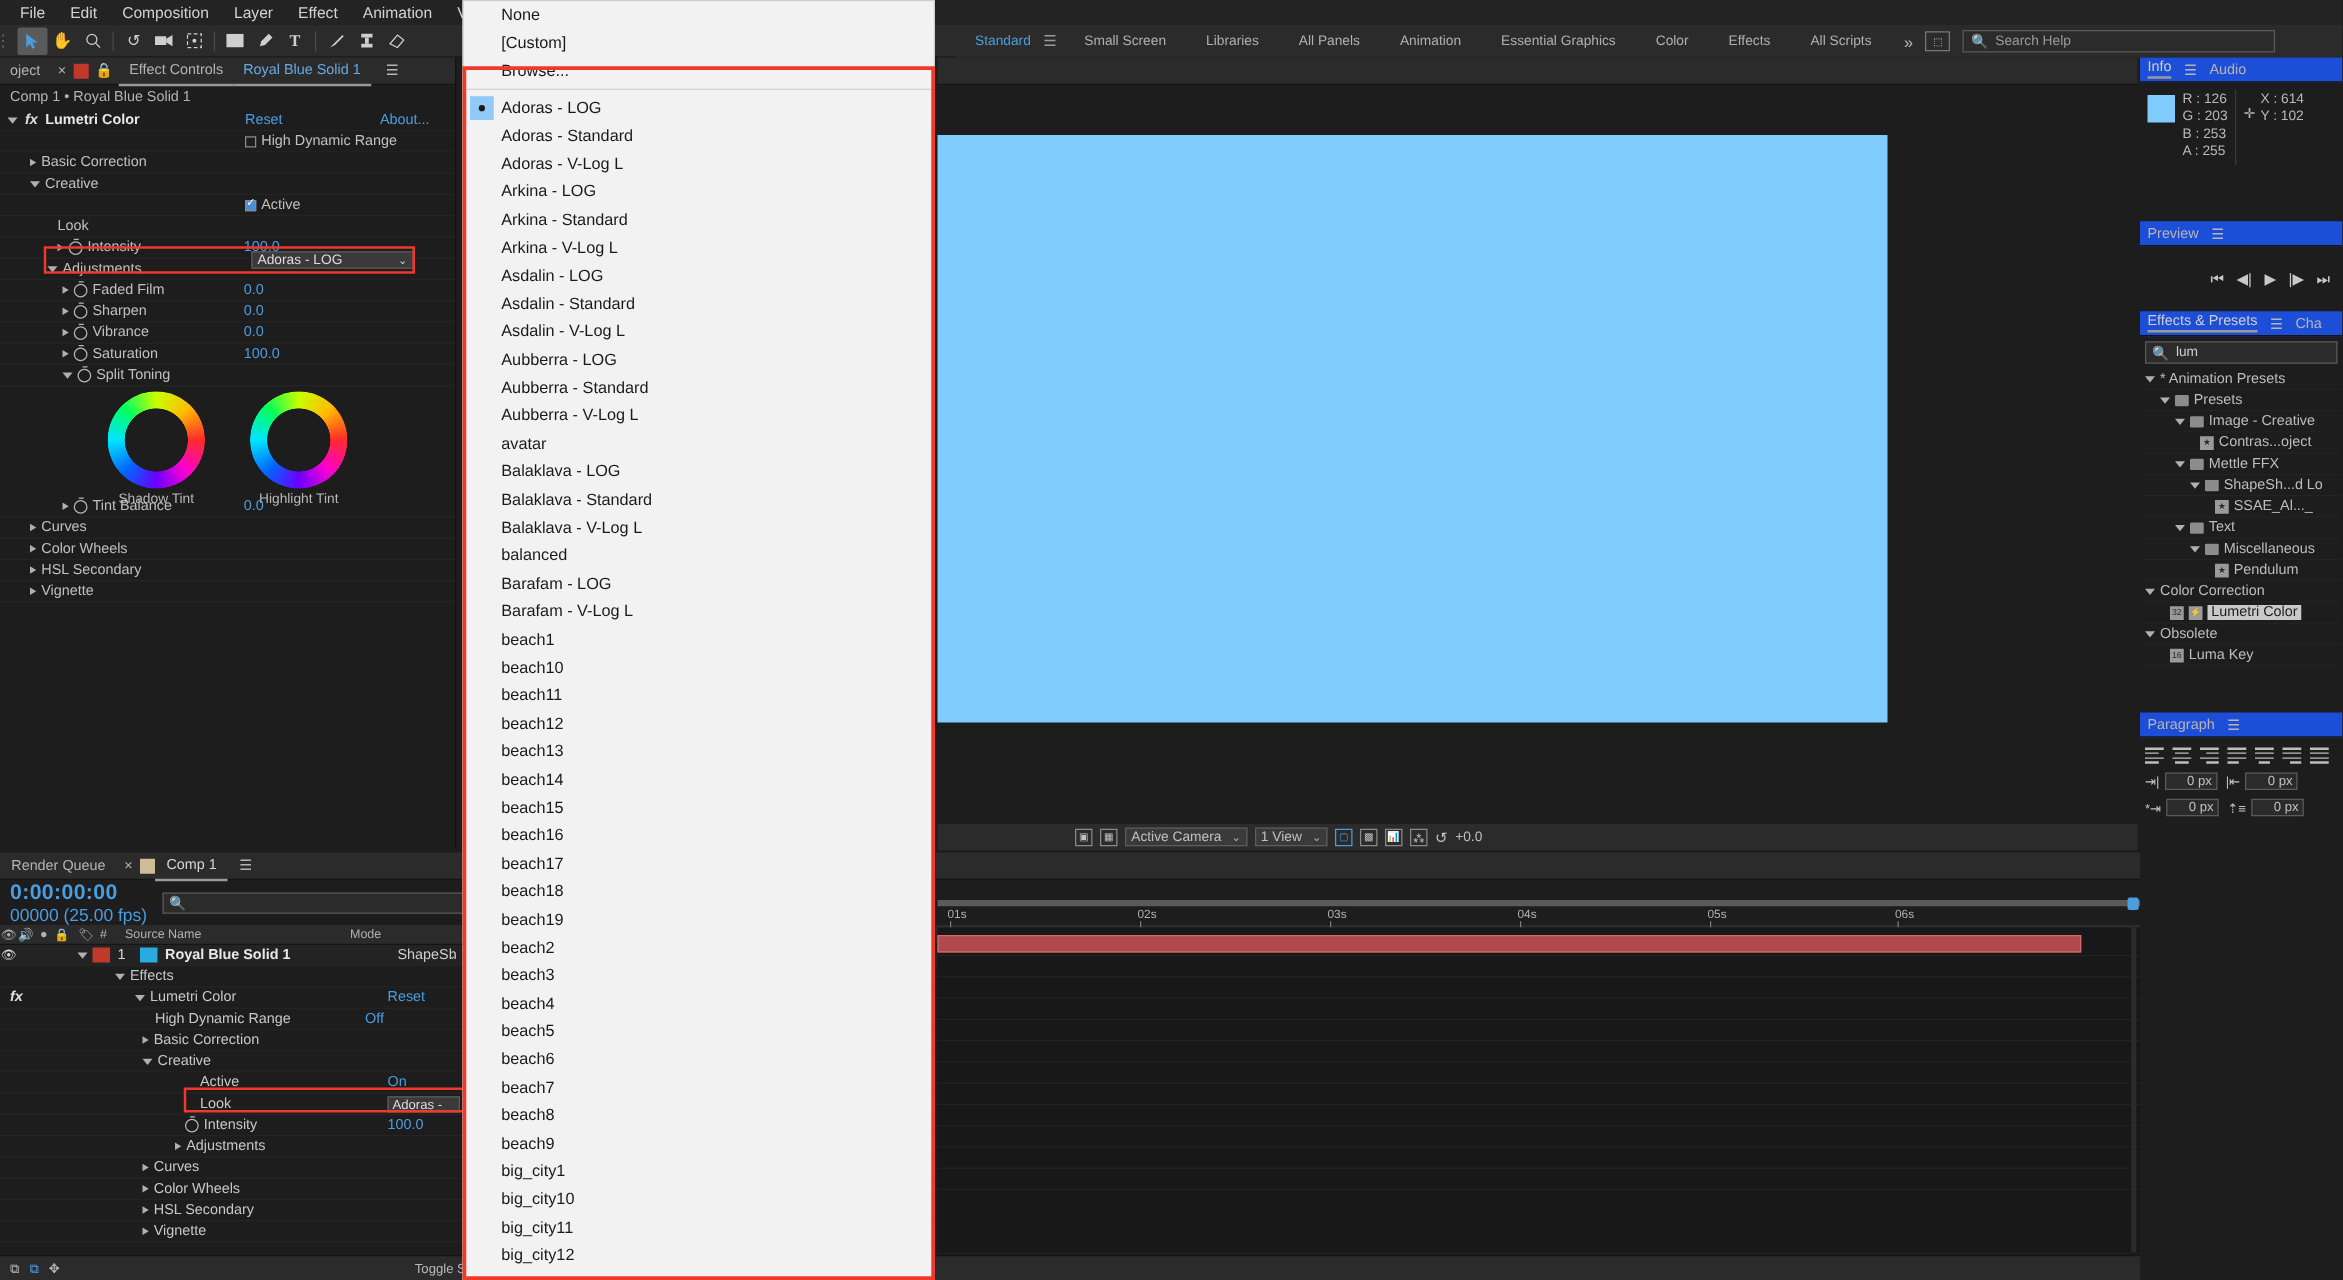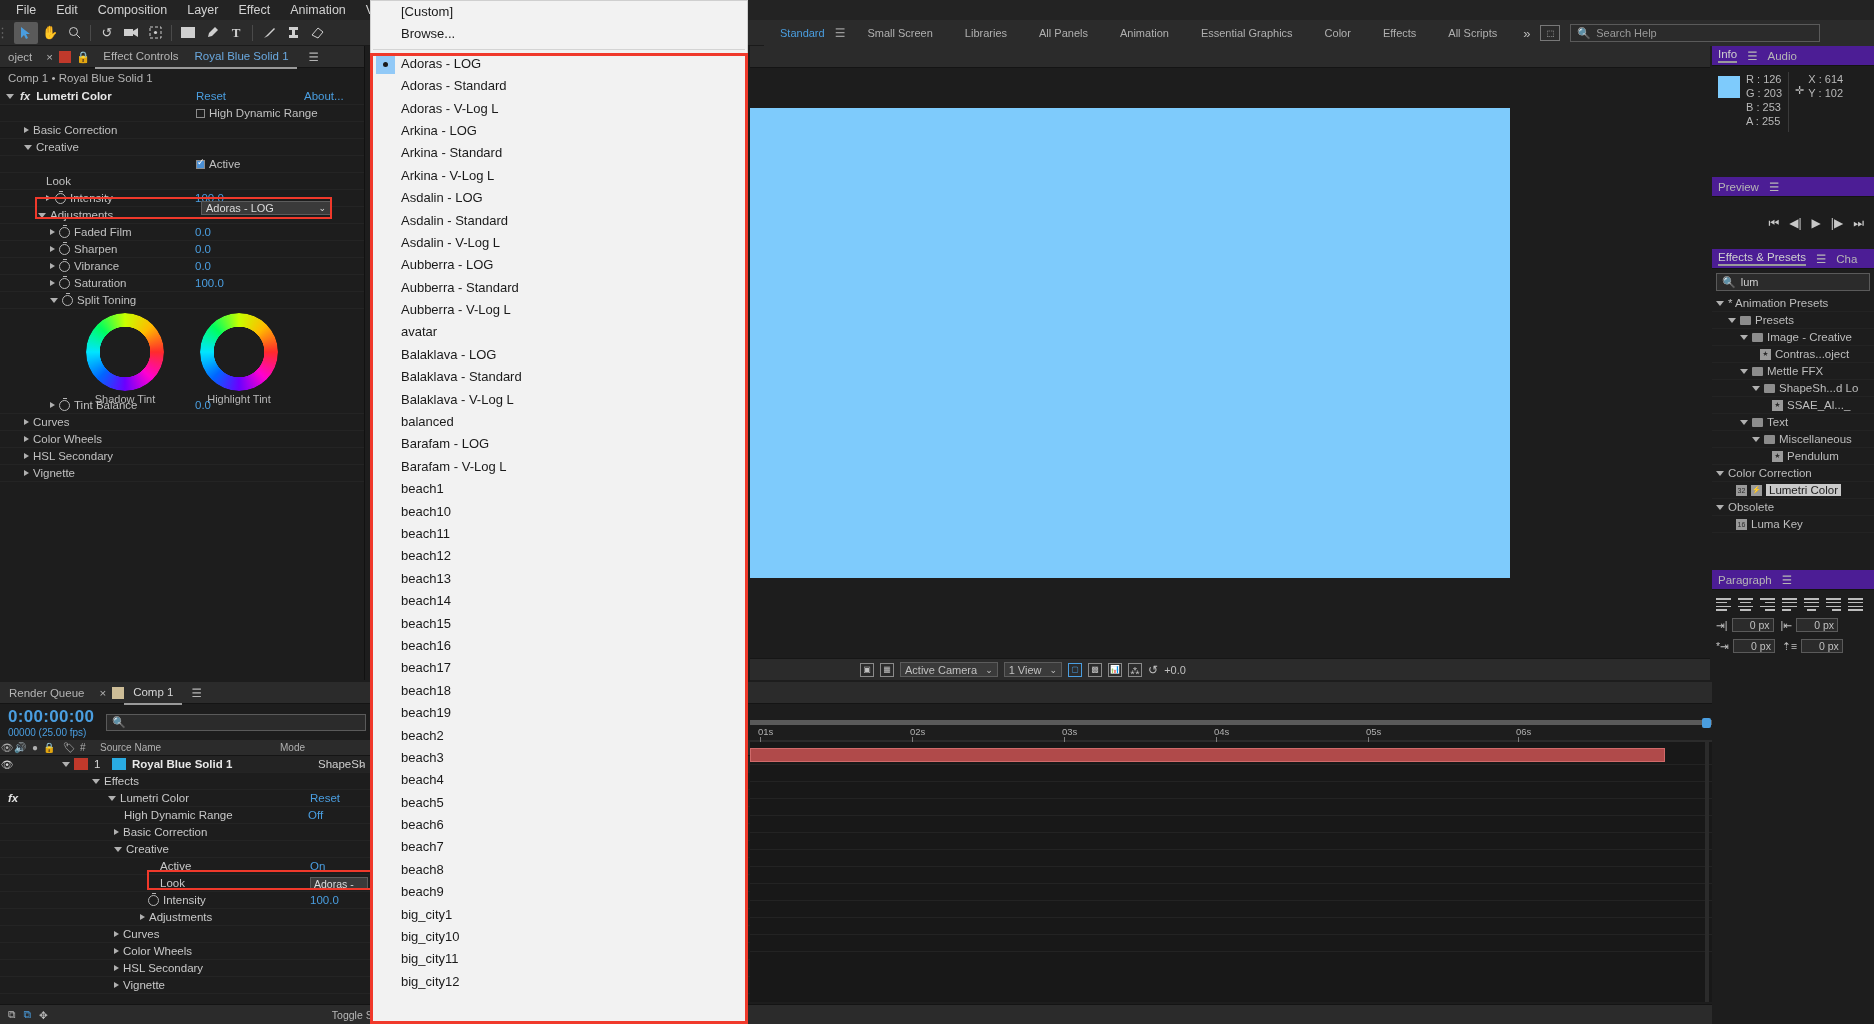--- a/index.html
+++ b/index.html
@@ -106,21 +106,21 @@
   .compfoot {
     position:absolute; left:0; bottom:0; width:960px; height:22px; background:#2b2b2b;
     display:flex; align-items:center; gap:6px; padding-left:110px; font-size:11px; color:#c0c0c0;
     border-top:1px solid #161616;
   }
   .sel2 { height:15px; background:#3a3a3a; border:1px solid #5c5c5c; display:flex; align-items:center; padding:0 4px; gap:8px; font-size:11px;}
   .mini { width:14px;height:14px;border:1px solid #8a8a8a; display:flex;align-items:center;justify-content:center;font-size:8px;}
 
   
   .rdock { position:absolute; left:1712px; top:46px; width:162px; height:978px; background:#1d1d1d;}
-  .rsect-hdr { height:20px; background:#4c1d95; display:flex; align-items:center;
+  .rsect-hdr { height:20px; background:#1d4ed8; display:flex; align-items:center;
                font-size:11.5px; padding-left:6px; gap:10px; border-bottom:1px solid #141414;}
   .rsect-hdr .t { color:#b6b6b6; }
   .rsect-hdr .t.active { color:#cfcfcf; border-bottom:2px solid #9a9a9a; padding-bottom:1px;}
   .infobody { height:95px; background:#1d1d1d; padding:6px; display:flex; font-size:11px; color:#b9b9b9;}
   .infosw { width:22px;height:22px;background:#7ecbfc;margin-right:6px; margin-top:4px;}
   .infocol { line-height:14px; }
   .divv { width:1px; background:#3a3a3a; margin:0 6px; height:60px;}
   .prevbody{ height:52px; display:flex; align-items:center; justify-content:flex-end; gap:10px; padding-right:10px; color:#c8c8c8; font-size:12px;}
   .epsearch { height:18px; margin:4px 4px; background:#2b2b2b; border:1px solid #5a5a5a;
               display:flex; align-items:center; gap:5px; padding-left:5px; font-size:11px; color:#cfcfcf;}
@@ -139,21 +139,21 @@
 
   
   .tlpanel { position:absolute; left:0; top:682px; width:1712px; height:342px; background:#1d1d1d; }
   .tltabs { height:22px; background:#2b2b2b; display:flex; align-items:center; font-size:11.5px; border-bottom:1px solid #141414;}
   .tltabs .t { padding:0 9px; line-height:22px; color:#b4b4b4;}
   .tltabs .t.active { color:#d6d6d6; border-bottom:2px solid #9a9a9a;}
   .tcswatch{width:12px;height:12px;background:#cdbd97;}
   .tlhead { height:36px; display:flex; align-items:center; background:#1d1d1d;}
   .tc { margin-left:8px; }
   .tcbig { color:#4a9ee0; font-size:17px; font-weight:bold; letter-spacing:.3px;}
-  .tcsub { color:#4a9ee0; font-size:10px; }
+  .tcsub { color:#4a9ee0; font-size:14px; }
   .tlsearch { margin-left:12px; width:260px; height:17px; background:#2b2b2b; border:1px solid #5a5a5a;
               display:flex; align-items:center; padding-left:5px; color:#9a9a9a; font-size:11px; gap:4px;}
   .lcols { height:16px; background:#2b2b2b; display:flex; align-items:center; font-size:10px; color:#b0b0b0; border-bottom:1px solid #151515;}
   .layerrow { height:17px; display:flex; align-items:center; font-size:11.5px; border-bottom:1px solid #242424; position:relative;}
   .eye { color:#d8d8d8; font-size:10px;}
   .tlruler { position:absolute; left:750px; top:720px; width:962px; height:22px; }
   .rtick { position:absolute; top:6px; font-size:9.5px; color:#b0b0b0;}
   .rtickline{ position:absolute; top:17px; width:1px;height:5px;background:#7d7d7d;}
   .trackarea { position:absolute; left:750px; top:742px; width:962px; height:260px; background:#181818;}
   .clipbar { position:absolute; left:0px; top:6px; width:915px; height:14px; background:#b04a4a; border:1px solid #d06a6a;}
@@ -676,21 +676,21 @@
 
       <div class="layerrow" style="padding-left:108px;">
         <span class="fx" style="position:absolute;left:6px;">fx</span>
         <span class="tri down"></span>
         <span class="lbl">Lumetri Color</span>
         <span class="link" style="position:absolute;left:310px;">Reset</span>
         </div>
 
       <div class="layerrow" style="padding-left:124px;">
         <span class="lbl">High Dynamic Range</span>
-        <span class="link" style="position:absolute;left:308px;">Off</span>
+        <span class="link" style="position:absolute;left:292px;">Off</span>
         </div>
 
       <div class="layerrow" style="padding-left:114px;">
         <span class="tri"></span>
         <span class="lbl">Basic Correction</span>
         </div>
 
       <div class="layerrow" style="padding-left:114px;">
         <span class="tri down"></span>
         <span class="lbl">Creative</span>
@@ -772,20 +772,23 @@
     <div class="gridline" style="top:141px;"></div>
     <div class="gridline" style="top:158px;"></div>
     <div class="gridline" style="top:175px;"></div>
     <div class="gridline" style="top:192px;"></div>
     <div class="gridline" style="top:209px;"></div>
     <div style="position:absolute;left:955px;top:0;width:4px;height:260px;background:#2b2b2b;"></div>
   </div>
 
   <div class="ddmenu">
     <div class="ddrow">
+        <div class="dditem">None</div>
+      </div>
+    <div class="ddrow">
         <div class="dditem">[Custom]</div>
       </div>
     <div class="ddrow">
         <div class="dditem">Browse...</div>
       </div>
     <div class="ddsep"></div>
     <div id="ddlist">
         <div class="ddrow">
           <span class="selbox"></span>
           <div class="dditem">Adoras - LOG</div>

